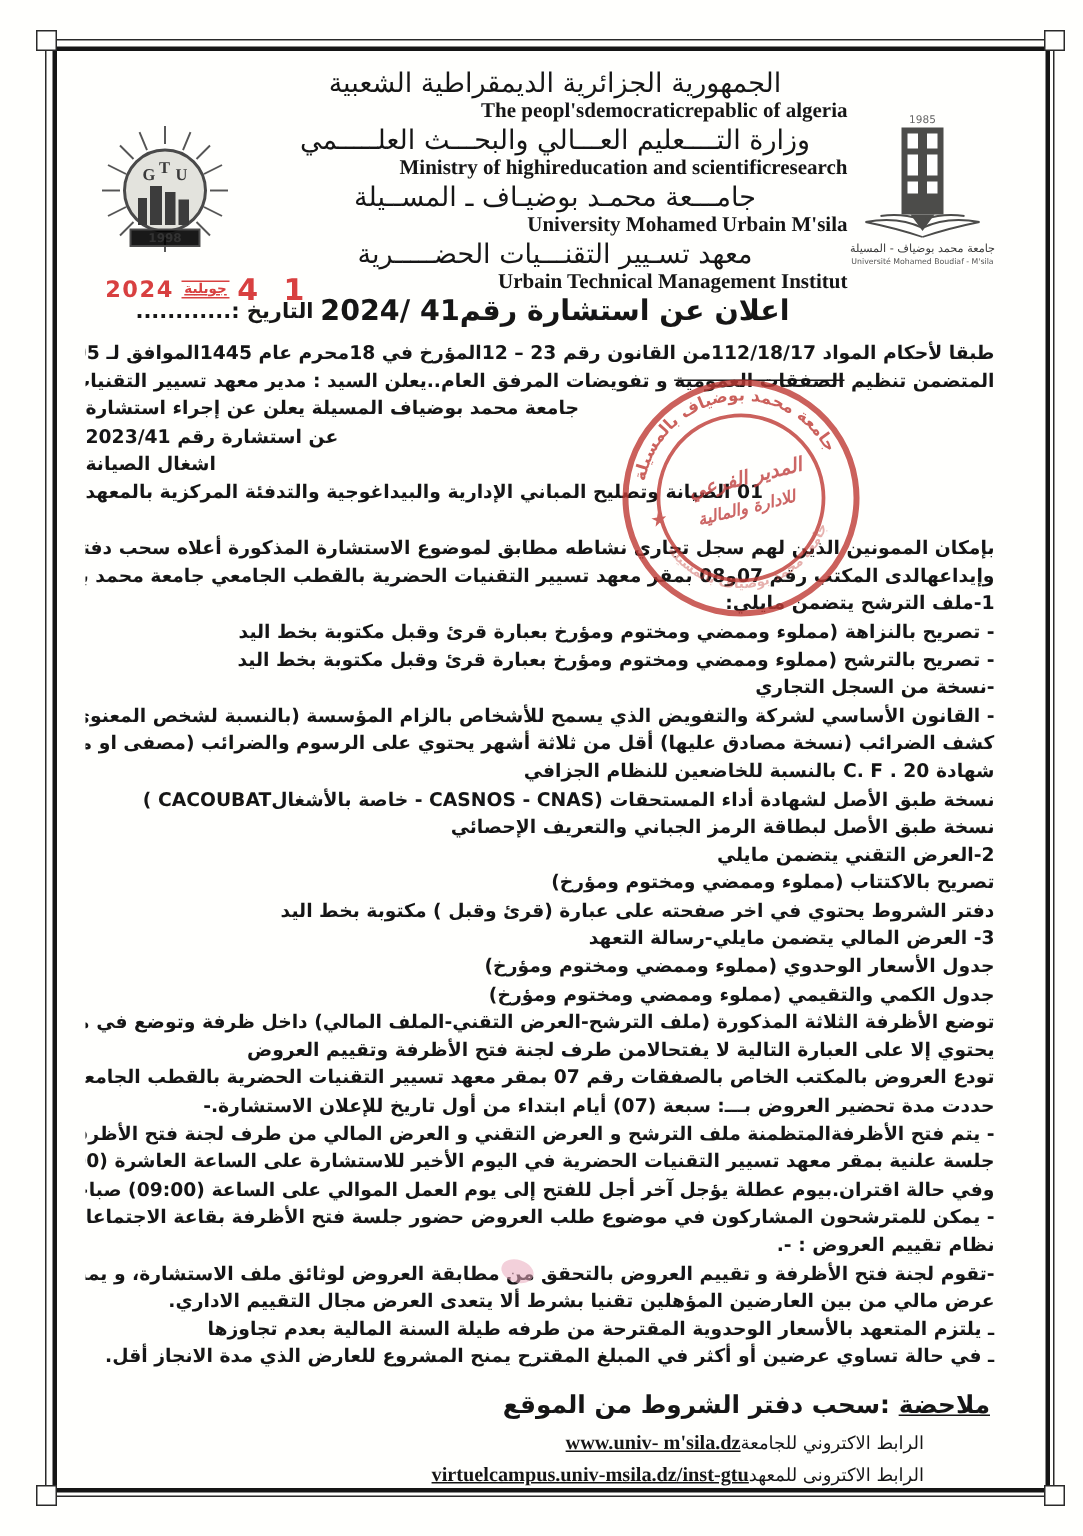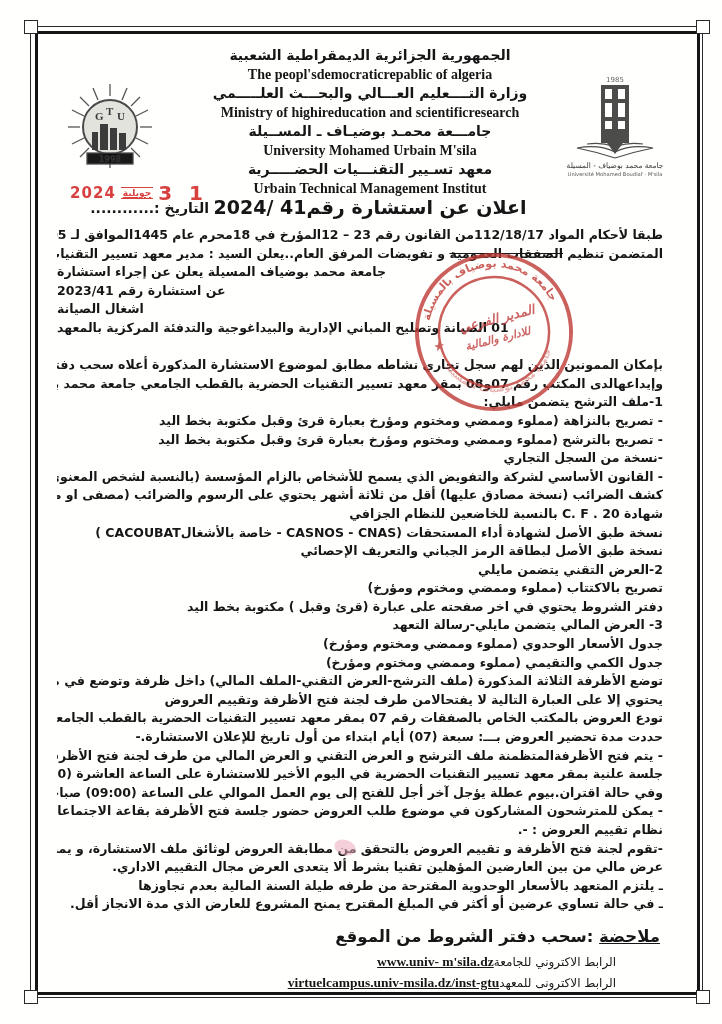--- a/index.html
+++ b/index.html
@@ -5,22 +5,22 @@
   html,body{margin:0;padding:0;background:#e8e8e8;}
   #page{position:relative;width:722px;height:1024px;background:#fffffd;overflow:hidden;
         font-family:"DejaVu Sans",sans-serif;color:#161616;}
   
   .frame-outer{position:absolute;left:30px;top:26px;width:671px;height:970px;border:1px solid #2a2a2a;}
   .frame-inner{position:absolute;left:35px;top:31px;width:659px;height:958px;border:3px solid #151515;}
   .corner{position:absolute;width:12px;height:12px;border:1px solid #2a2a2a;background:#fffffd;}
   .c-tl{left:24px;top:20px}.c-tr{left:696px;top:20px}.c-bl{left:24px;top:990px}.c-br{left:696px;top:990px}
   
   .hdr{position:absolute;left:175px;top:46px;width:390px;text-align:center;}
-  .h-ar{font-size:14px;font-weight:bold;line-height:19px;direction:rtl;}
-  .h-en{font-size:14px;font-weight:bold;line-height:19px;font-family:"Liberation Serif","DejaVu Sans",serif;}
+  .h-ar{font-size:18px;font-weight:normal;line-height:19px;direction:rtl;}
+  .h-en{font-size:14px;font-weight:bold;line-height:19px;font-family:"Liberation Serif","DejaVu Sans",serif;text-align:right;}
   
   .title{position:absolute;left:140px;top:196px;width:460px;text-align:center;direction:rtl;
          font-size:19px;font-weight:bold;}
   .date-label{position:absolute;left:57px;top:200px;width:152px;direction:rtl;font-size:14px;font-weight:bold;}
   .date-stamp{position:absolute;left:58px;top:181px;width:150px;direction:rtl;color:#d84040;
               display:flex;align-items:center;gap:5px;justify-content:flex-start;}
   .ds-day{font-size:20px;font-weight:bold;letter-spacing:5px;}
   .ds-month{font-size:9px;font-weight:bold;border-top:1px solid #d84040;border-bottom:1px solid #d84040;padding:0 2px;text-decoration:underline;}
   .ds-year{font-size:15px;font-weight:bold;letter-spacing:1px;}
   
@@ -113,21 +113,21 @@
     <div class="h-en">The peopl'sdemocraticrepablic of algeria</div>
     <div class="h-ar">وزارة التــــعليم العـــالي والبحـــث العلـــــمي</div>
     <div class="h-en">Ministry of highireducation and scientificresearch</div>
     <div class="h-ar">جامـــعة محمـد بوضيـاف ـ المســيلة</div>
     <div class="h-en">University Mohamed Urbain M'sila</div>
     <div class="h-ar">معهد تسـيير التقنـــيات الحضـــــرية</div>
     <div class="h-en">Urbain Technical Management Institut</div>
   </div>
 
   <div class="date-stamp">
-    <span class="ds-day">1 3</span>
+    <span class="ds-day">1 4</span>
     <span class="ds-month">جويلية</span>
     <span class="ds-year">2024</span>
   </div>
   <div class="date-label">التاريخ :............</div>
 
   <div class="title">اعلان عن استشارة رقم41 /2024</div>
 
   <div class="body-lines">
       <div class="bline al-r"><span>طبقا لأحكام المواد 112/18/17من القانون رقم 23 – 12المؤرخ في 18محرم عام 1445الموافق لـ 05اوت  سنة2023</span></div>
       <div class="bline al-r"><span>المتضمن تنظيم </span><span class="strike">الصفقات العمومية</span><span> و تفويضات المرفق العام..يعلن السيد : مدير معهد تسيير التقنيات الحضريةبالقطب الجامعي</span></div>

